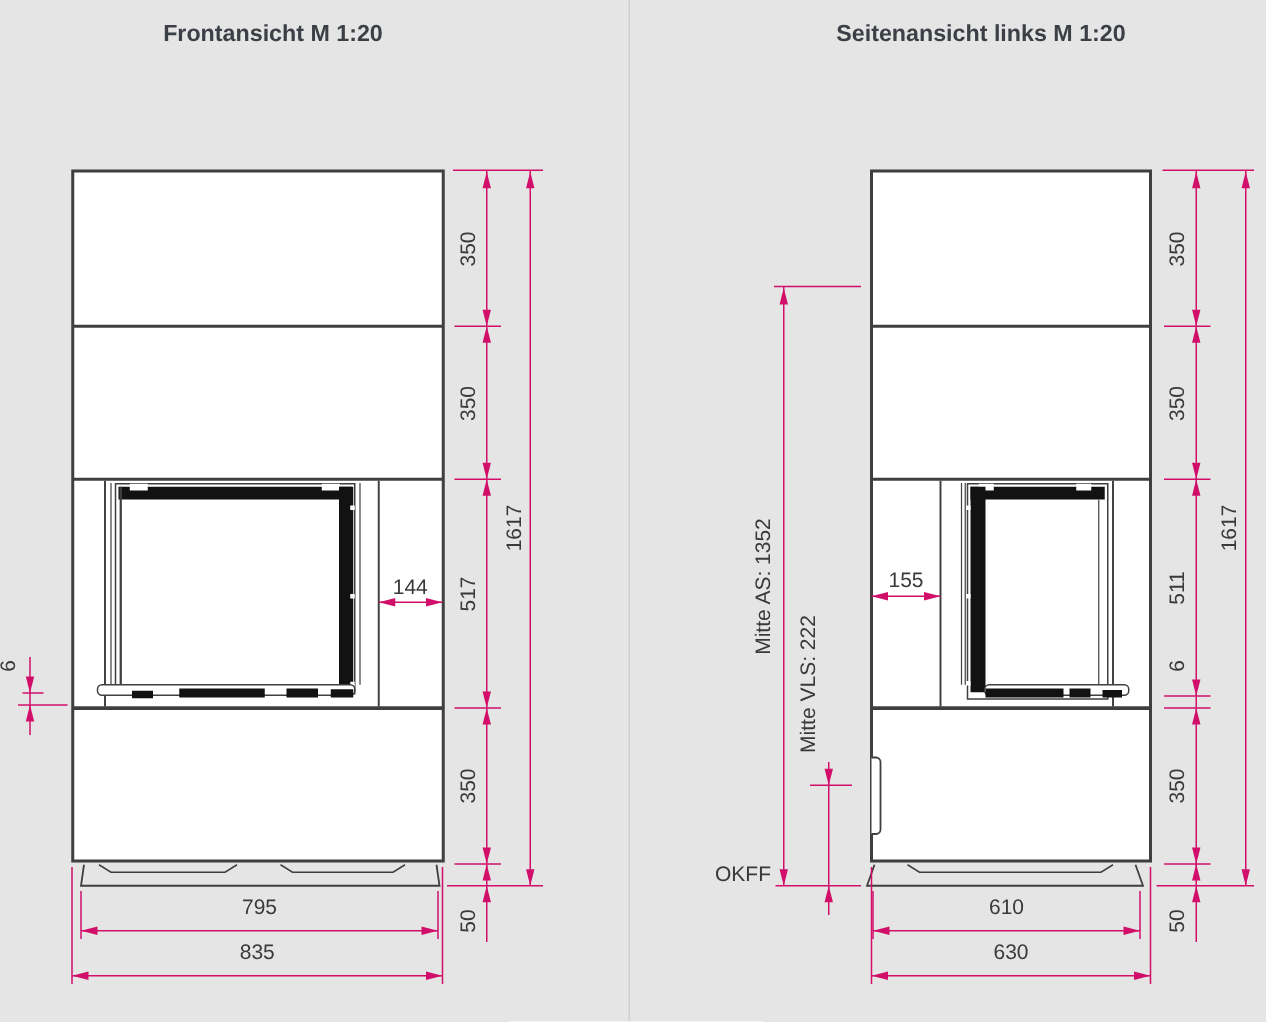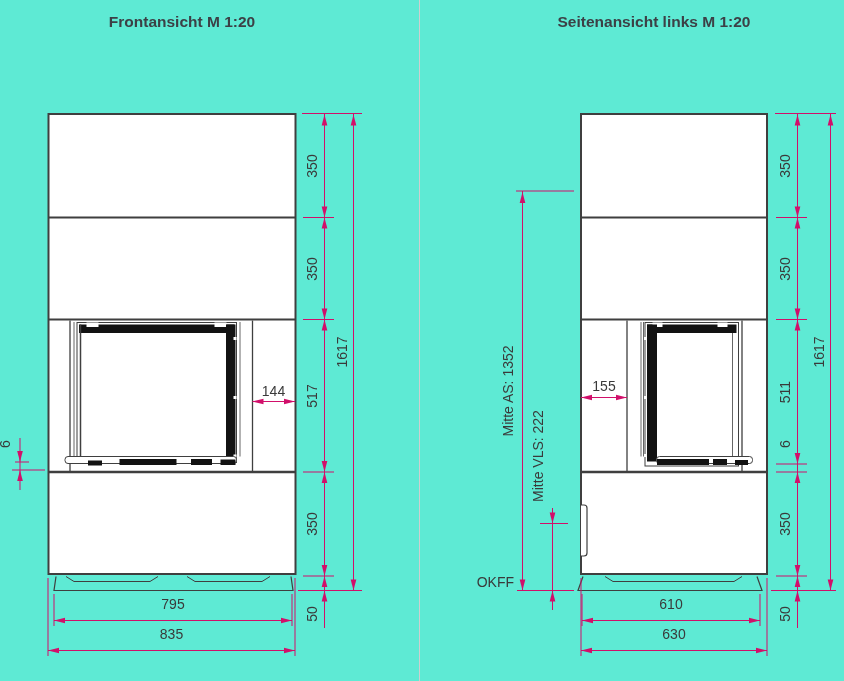--- a/index.html
+++ b/index.html
@@ -2,21 +2,21 @@
 <html style="--dimension: #d10f6a; --line: #3f3f3f; --text: #3a3a3a; --title: #3c4046;"><head>
 <meta charset="utf-8">
 <style>
   :root{
     --dimension:#d10f6a;
     --line:#3f3f3f;
     --text:#3a3a3a;
     --title:#3c4046;
   }
   html,body{margin:0;padding:0;background:#ffffff;}
-  .stage{position:relative;width:844px;height:681px;background:#5eead4;overflow:hidden;
+  .stage{position:relative;width:844px;height:681px;background:#e5e5e5;overflow:hidden;
          font-family:"Liberation Sans",sans-serif;text-align:center;}
   svg{display:block}
   .ln{stroke:var(--line);fill:none;stroke-linecap:butt}
   .w08{stroke-width:.8}.w1{stroke-width:1}.w12{stroke-width:1.2}.w13{stroke-width:1.3}
   .w15{stroke-width:1.5}.w2{stroke-width:2}.w25{stroke-width:2.5}
   .fillw{fill:#ffffff}
   .blk{fill:#121212;stroke:none}
   .wht{fill:#ffffff;stroke:none}
   .dln{stroke:var(--dimension);stroke-width:1;fill:none}
   .dfill{fill:var(--dimension);stroke:none}

